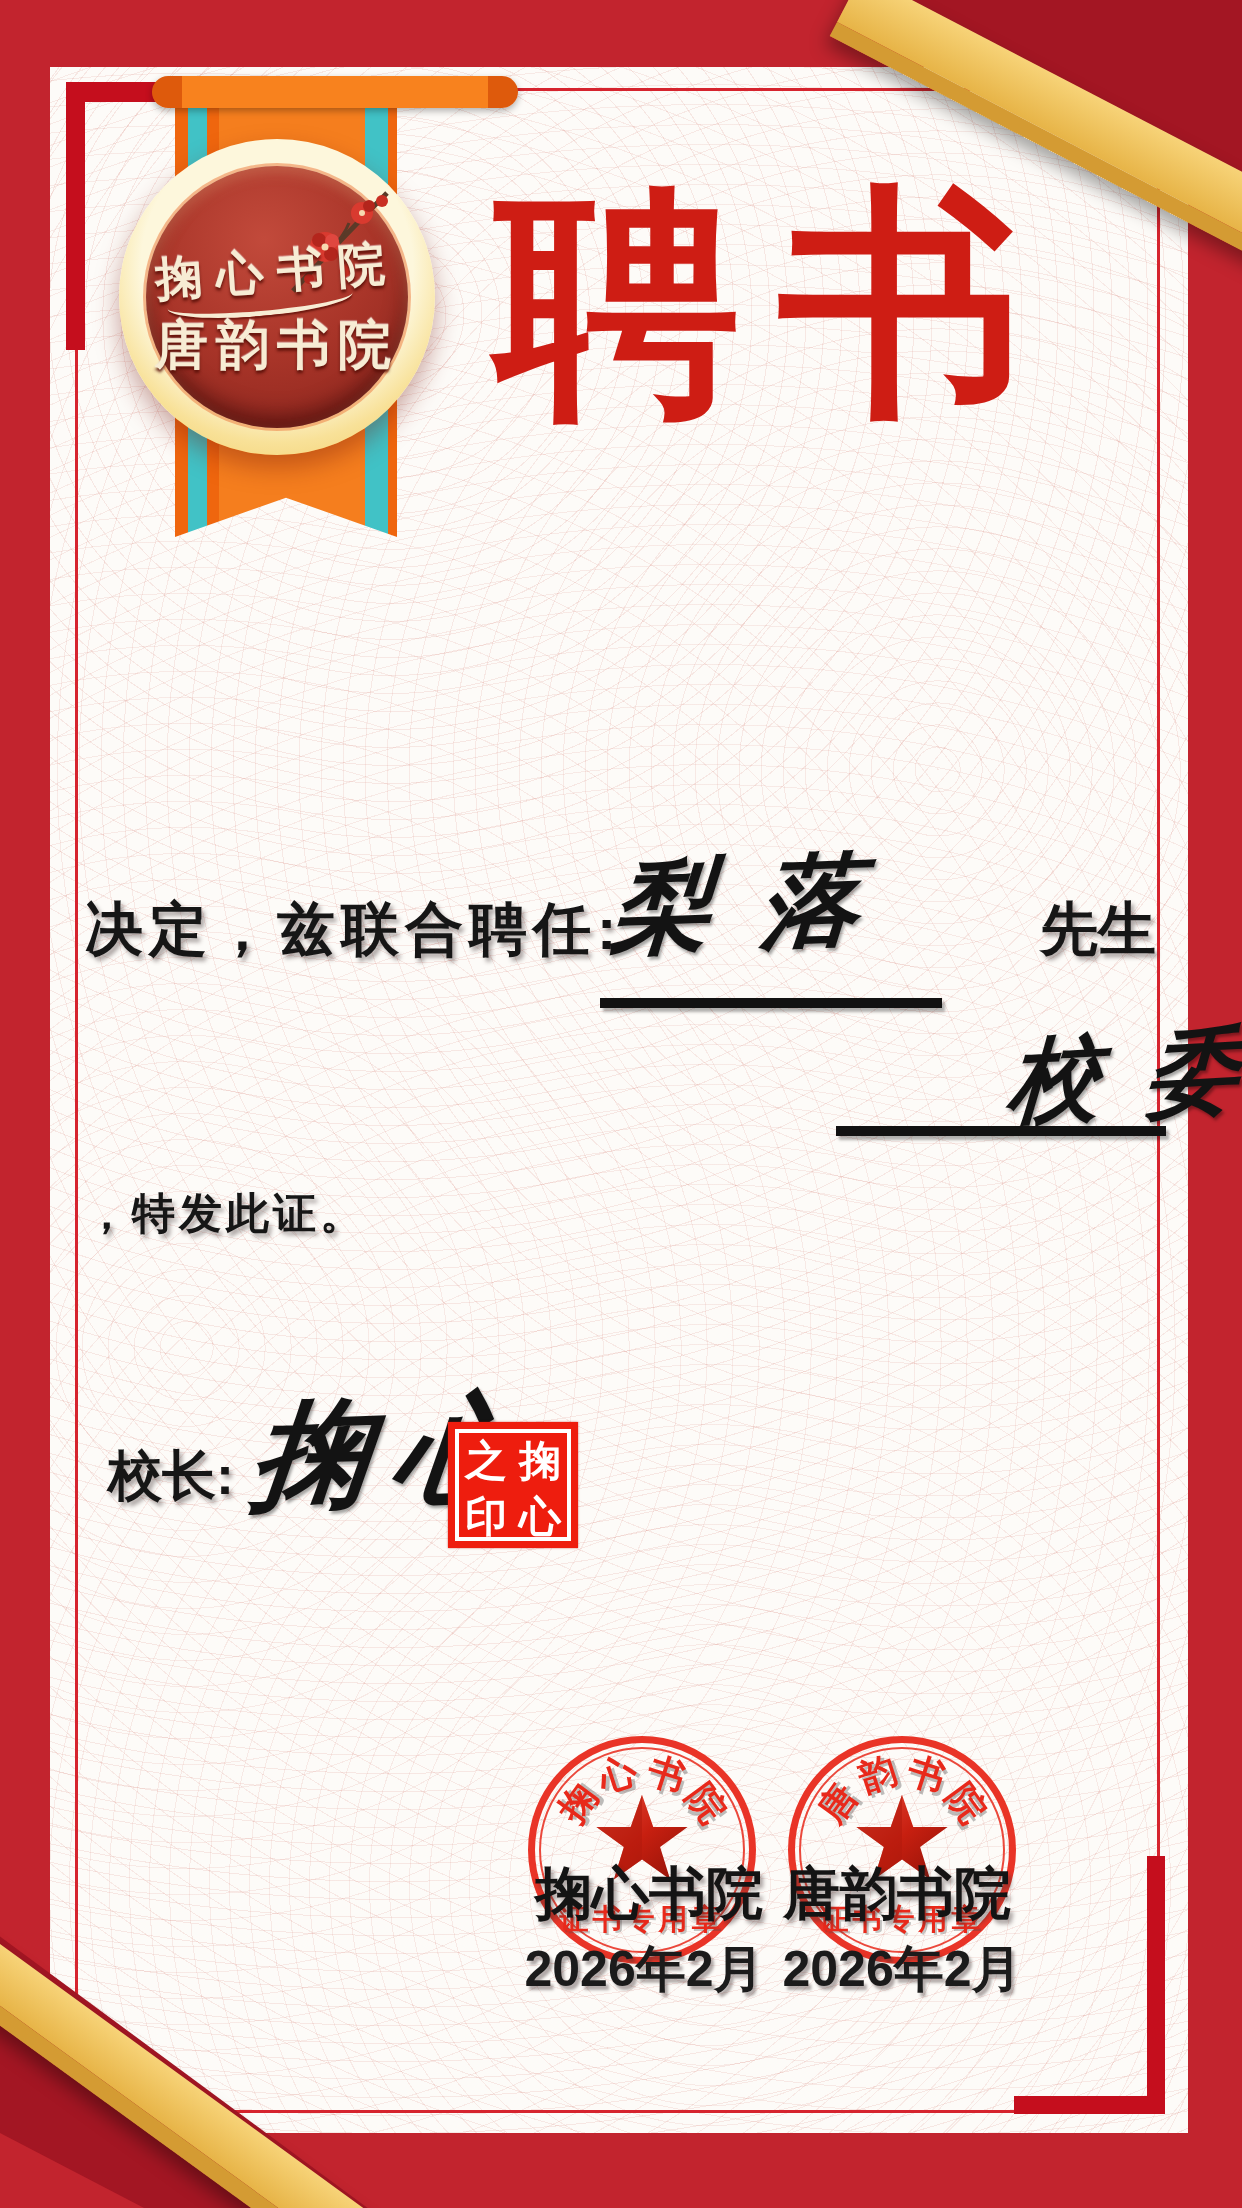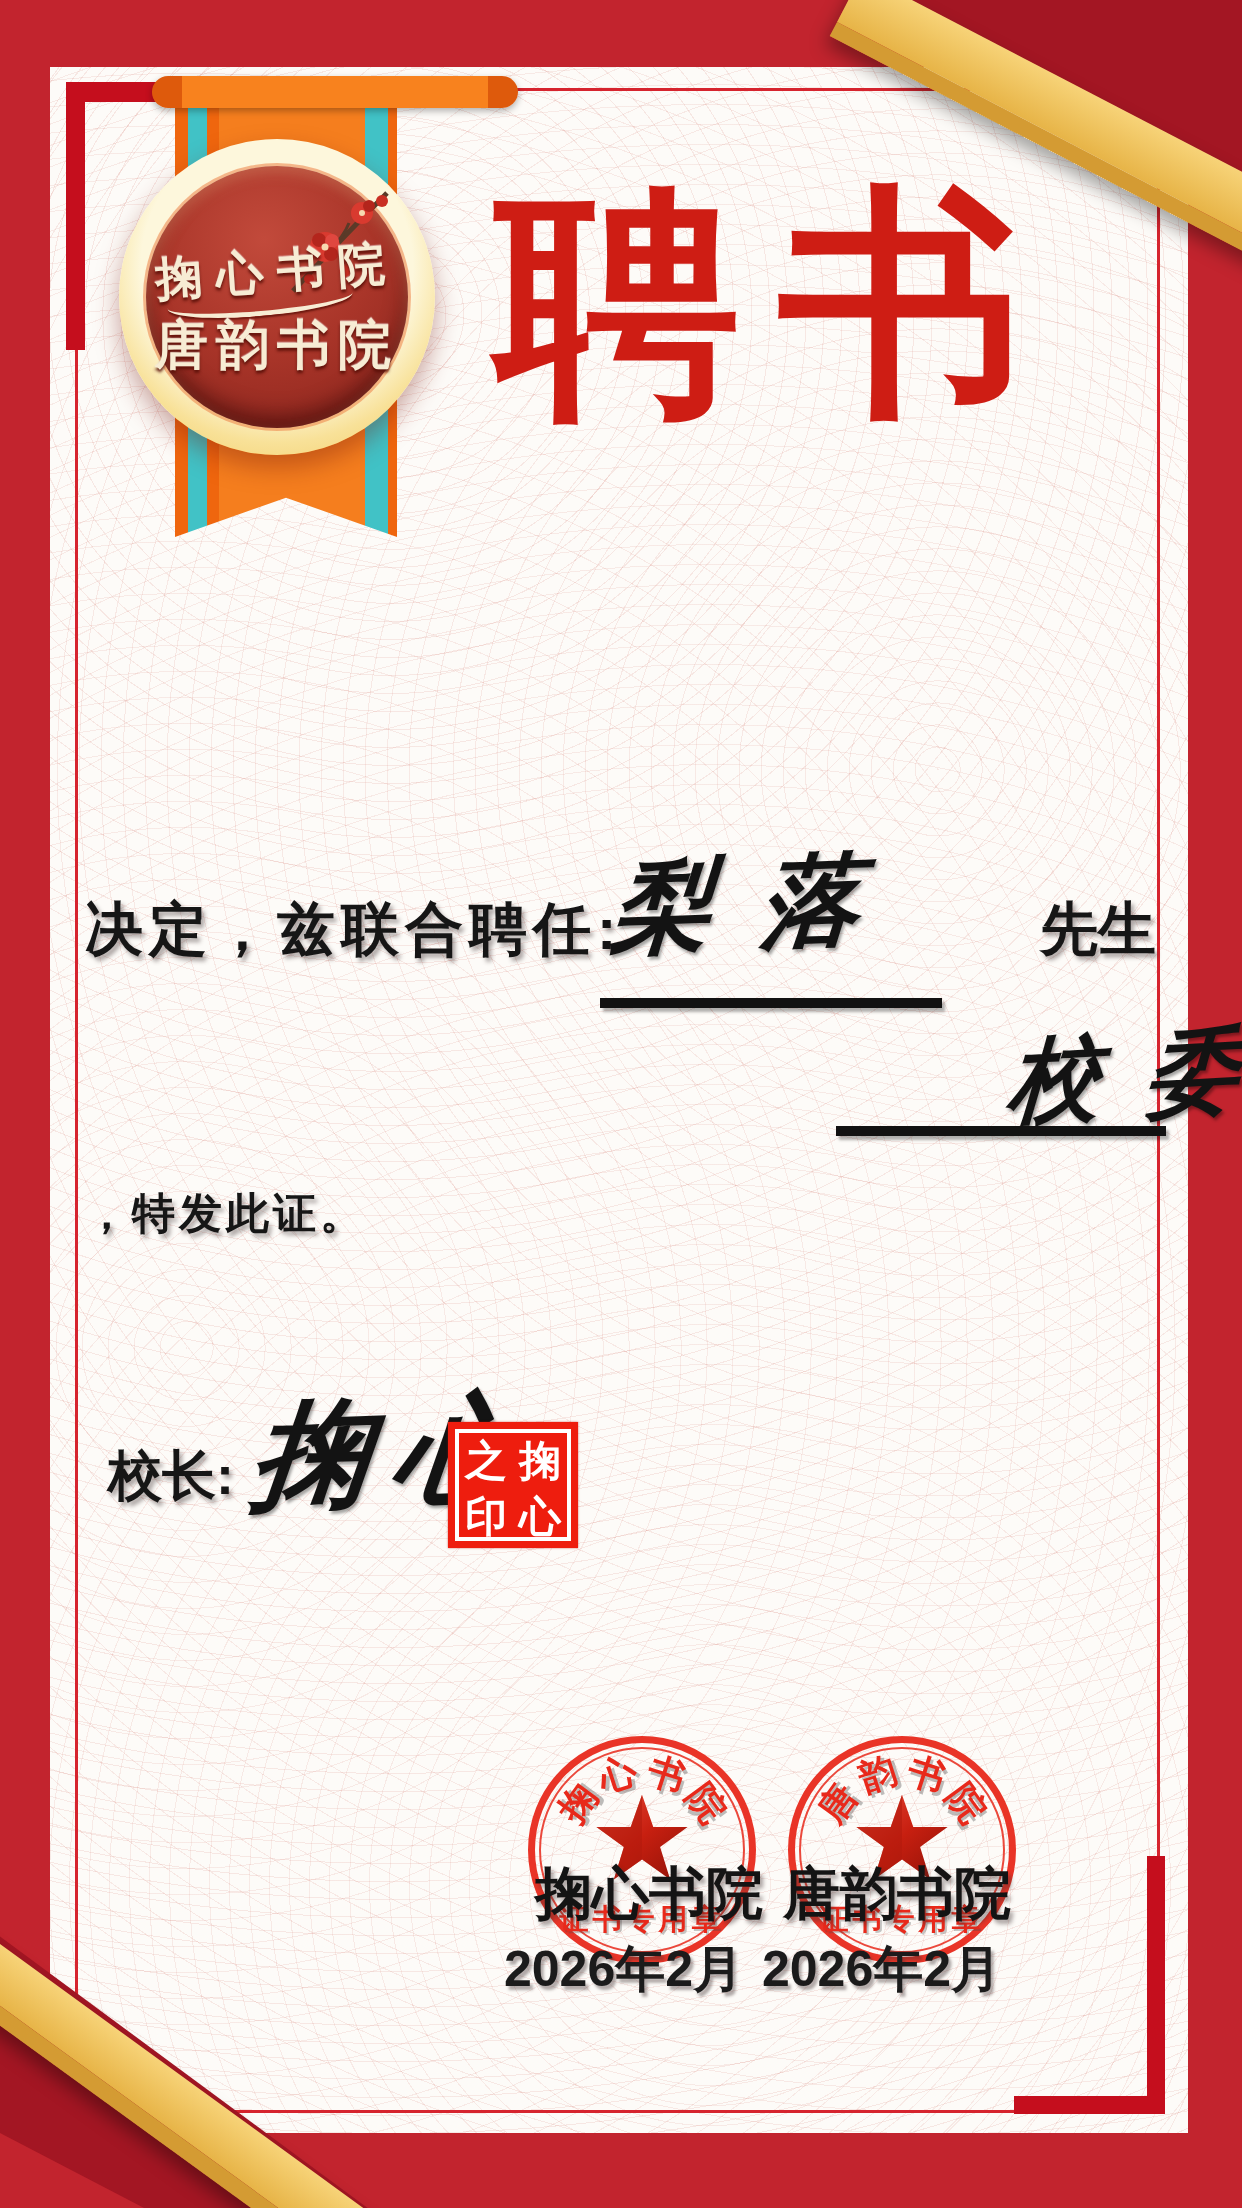--- a/index.html
+++ b/index.html
@@ -87,21 +87,21 @@
   .arc-ch{position:absolute;left:50%;top:50%;width:44px;height:44px;margin:-22px 0 0 -22px;
     font-size:37px;font-weight:bold;color:#E8291B;text-align:center;line-height:44px;
     text-shadow:3px 3px 0 rgba(70,70,70,.35);}
   .star{position:absolute;left:50%;top:50%;transform:translate(-50%,-60%);}
   .stamp-bottom{position:absolute;bottom:24px;width:100%;text-align:center;font-size:29px;
     font-weight:bold;color:#E8291B;letter-spacing:4px;
     text-shadow:2px 2px 0 rgba(70,70,70,.3);}
   .stamp-label{top:1856px;width:280px;text-align:center;font-size:57px;font-weight:bold;
     color:#141414;white-space:nowrap;text-shadow:3px 4px 4px rgba(60,45,45,.45);}
   .lab1{left:509px;} .lab2{left:757px;}
-  .stamp-date{top:1936px;width:280px;font-size:50px;font-weight:bold;
+  .stamp-date{top:1936px;width:280px;text-align:center;font-size:50px;font-weight:bold;
     color:#1b1b1b;white-space:nowrap;text-shadow:3px 4px 3px rgba(60,45,45,.4);}
   .dat1{left:504px;} .dat2{left:762px;}
 
   
   .overlay{position:absolute;inset:0;pointer-events:none;z-index:60;}
   .tr-dark{position:absolute;inset:0;background:#A31623;
     clip-path:polygon(72.8% 0,100% 0,100% 8.06%);}
   .tr-gold{position:absolute;left:862px;top:-26px;width:620px;height:54px;
     background:linear-gradient(180deg,#F7D378,#E7B447);border-bottom:16px solid #D49B33;
     transform:rotate(27.5deg);transform-origin:0 0;box-shadow:0 10px 18px rgba(0,0,0,.35);}

